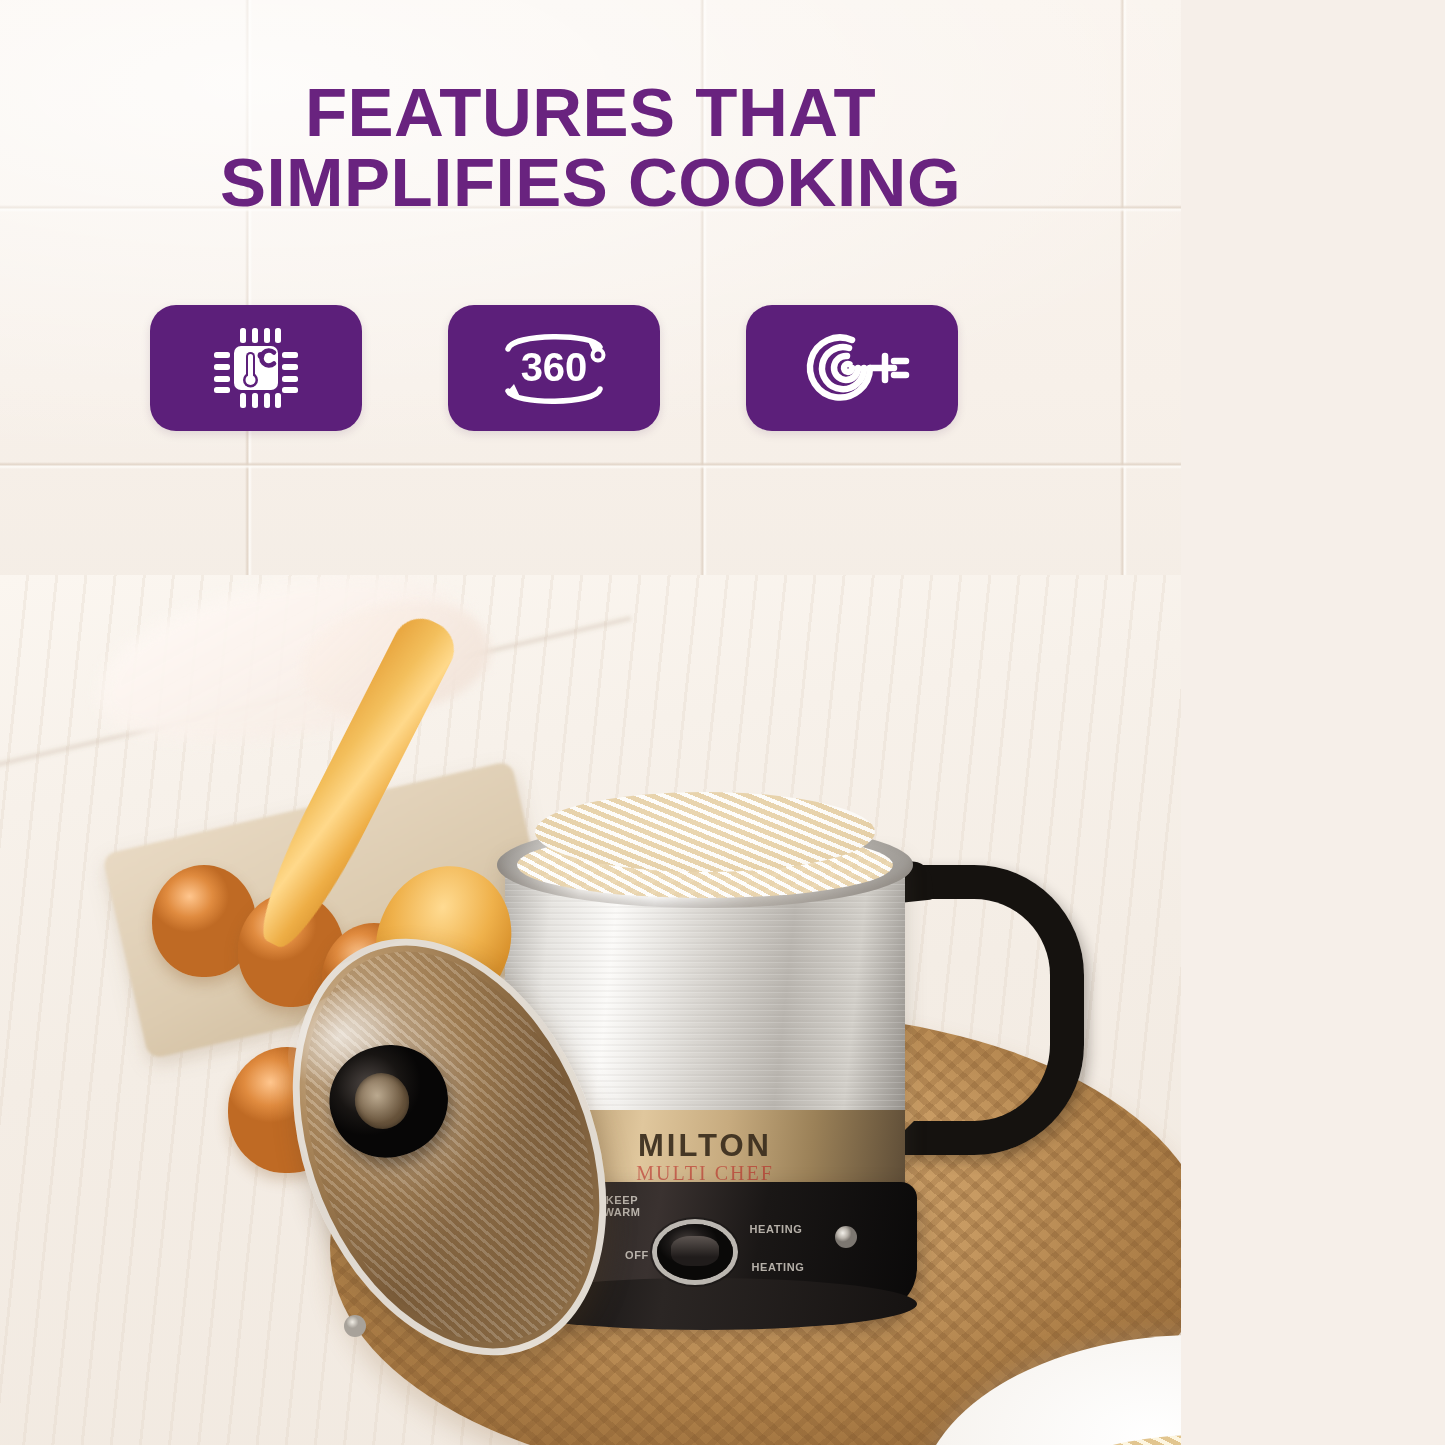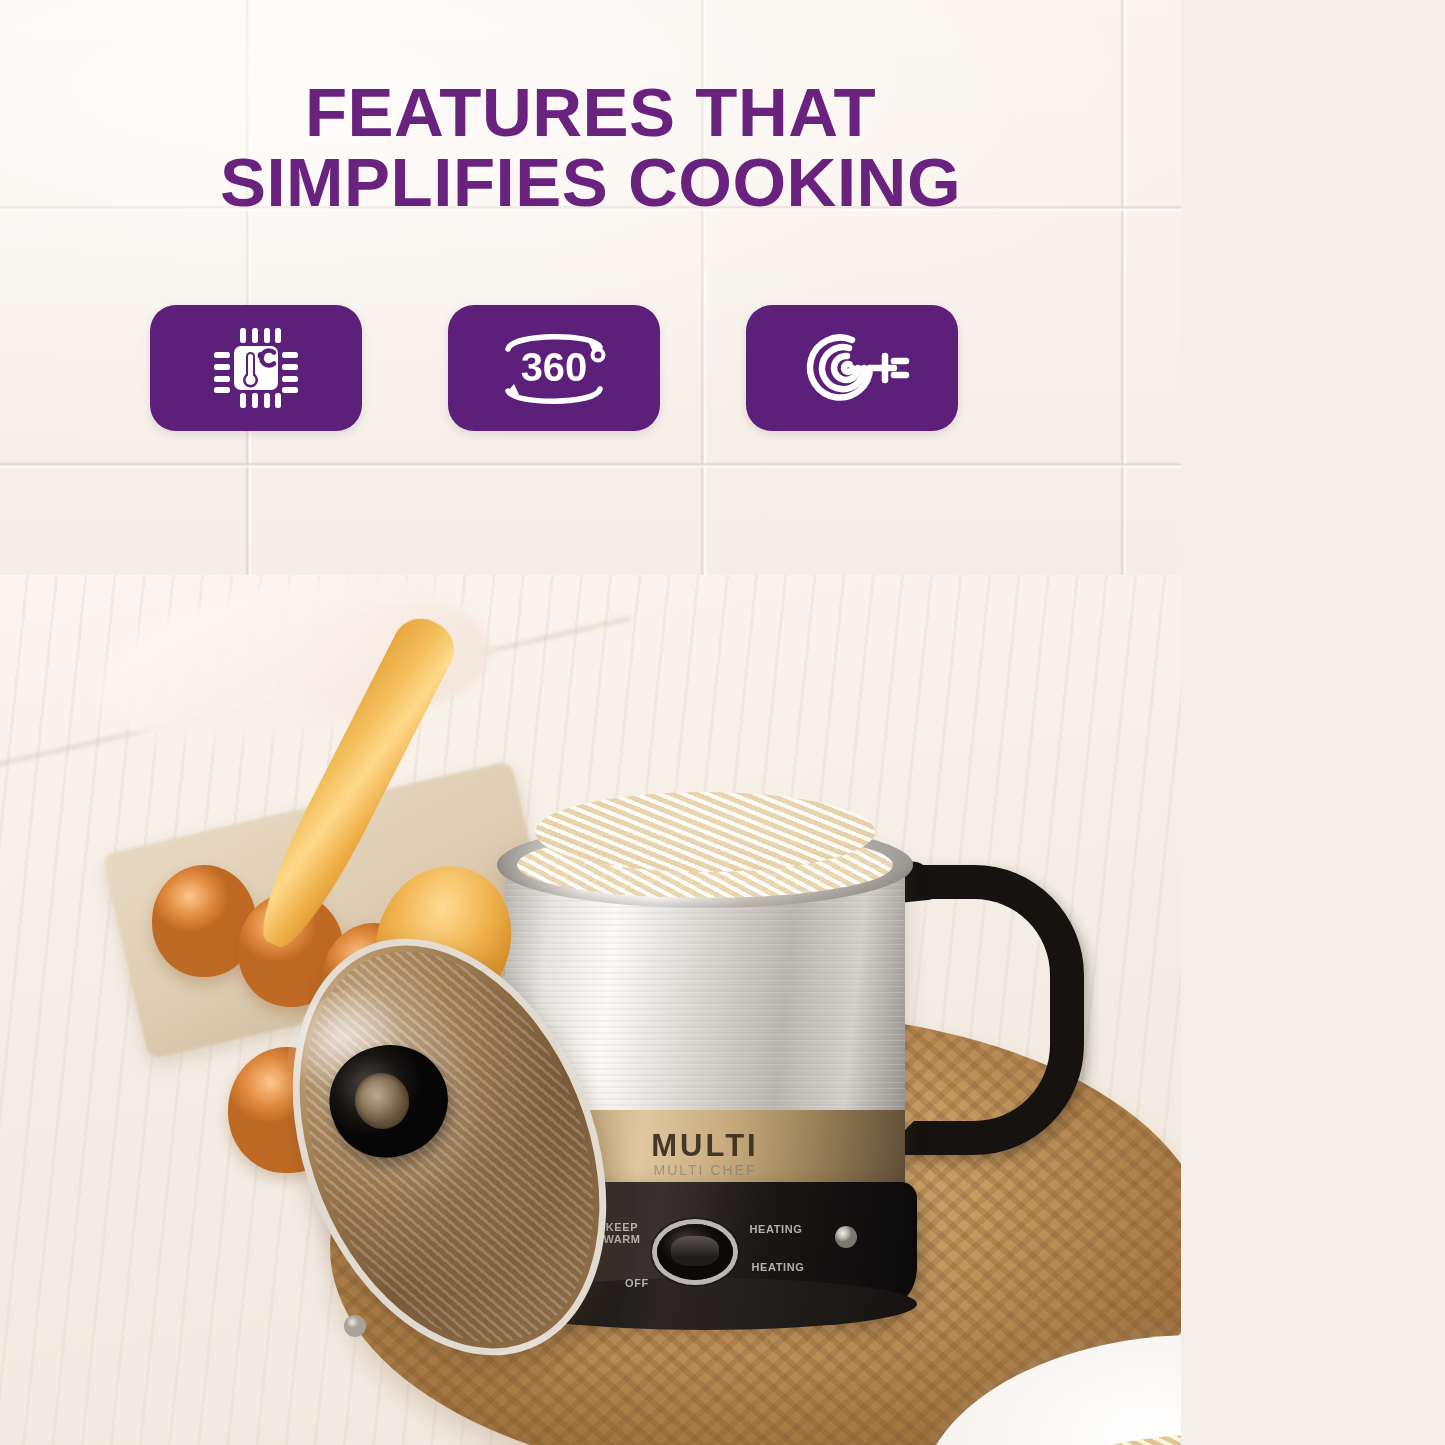--- a/index.html
+++ b/index.html
@@ -126,38 +126,38 @@
   .rice-mound{position:absolute;left:30px;top:-18px;width:340px;height:80px;border-radius:50%;
     background:
       repeating-linear-gradient(22deg,rgba(255,255,255,.92) 0 4px,rgba(232,211,172,.88) 4px 9px),
       radial-gradient(55% 70% at 48% 40%,#faf1db,#e6d2aa 65%,#cdb284 100%);}
   .brandplate{position:absolute;left:0;top:300px;width:400px;height:86px;
     background:linear-gradient(96deg,#6d5a41 0%,#bda176 16%,#e0c79d 34%,#c7ab7f 55%,#9b8158 76%,#5e4d37 100%);}
   .brand{position:absolute;left:0;right:0;top:318px;text-align:center;
     font-family:"Liberation Sans",sans-serif;font-weight:bold;
     font-size:31px;letter-spacing:3px;color:#3a2d1d;opacity:.92;}
   .submark{position:absolute;left:0;right:0;top:352px;text-align:center;
-    font-family:Liberation Sans, sans-serif;font-size:14px;letter-spacing:2px;
-    color:#737373;opacity:.55;}
+    font-family:Liberation Serif, serif;font-size:20px;letter-spacing:2px;
+    color:#b91c1c;opacity:.55;}
   .base{position:absolute;left:-12px;top:372px;width:424px;height:132px;
     border-radius:16px 16px 46px 46px;
     background:linear-gradient(100deg,#0b0a0a 0%,#2a2523 18%,#3a3230 38%,#1a1716 62%,#0a0909 100%);
     box-shadow:0 12px 24px rgba(30,20,15,.4);}
   .base-lip{position:absolute;left:-12px;top:468px;width:424px;height:52px;border-radius:50%;
     background:linear-gradient(100deg,#090808,#2b2624 40%,#151211 100%);}
   .dial{position:absolute;left:152px;top:414px;width:76px;height:56px;border-radius:50%;
     background:radial-gradient(40% 40% at 40% 32%,#4a4340,#1b1817 62%,#0a0908 100%);
     box-shadow:0 0 0 5px rgba(210,205,198,.88),0 0 0 7px rgba(20,18,17,.5);}
   .dial-knob{position:absolute;left:14px;top:12px;width:48px;height:30px;border-radius:40%;
     background:linear-gradient(180deg,#5d5551,#201c1b 70%);}
   .dlabel{position:absolute;font-family:"Liberation Sans",sans-serif;
     font-size:11px;font-weight:bold;letter-spacing:.6px;color:#d8d2c9;opacity:.82;
     text-align:center;line-height:1.05;}
-  .dl-kw{left:86px;top:412px;width:62px;}
-  .dl-off{left:92px;top:468px;width:48px;padding-left:16px;}
+  .dl-kw{left:86px;top:385px;width:62px;}
+  .dl-off{left:92px;top:440px;width:48px;padding-left:16px;}
   .dl-heat{left:236px;top:414px;width:70px;}
   .dl-boil{left:238px;top:452px;width:70px;}
   .indicator{position:absolute;left:330px;top:416px;width:22px;height:22px;border-radius:50%;
     background:radial-gradient(40% 40% at 35% 32%,#f2efe9,#b9b3ab 60%,#7c7771 100%);}
 
   
   .handle{position:absolute;left:880px;top:290px;width:136px;height:222px;
     border:34px solid #15120f;border-left-color:transparent;
     border-radius:0 110px 110px 0;
     box-shadow:4px 6px 14px rgba(25,18,12,.32);}
@@ -333,21 +333,21 @@
 
     <div class="kettle">
       <div class="pot">
         <div class="pot-brush"></div>
       </div>
       <div class="rim"></div>
       <div class="rice"></div>
       <div class="rice-mound"></div>
 
       <div class="brandplate"></div>
-      <div class="brand">MULTI</div>
+      <div class="brand">MILTON</div>
       <div class="submark">MULTI CHEF</div>
 
       <div class="base"></div>
       <div class="base-lip"></div>
 
       <div class="dial">
         <div class="dial-knob"></div>
       </div>
       <div class="dlabel dl-kw">KEEP
 WARM</div>

